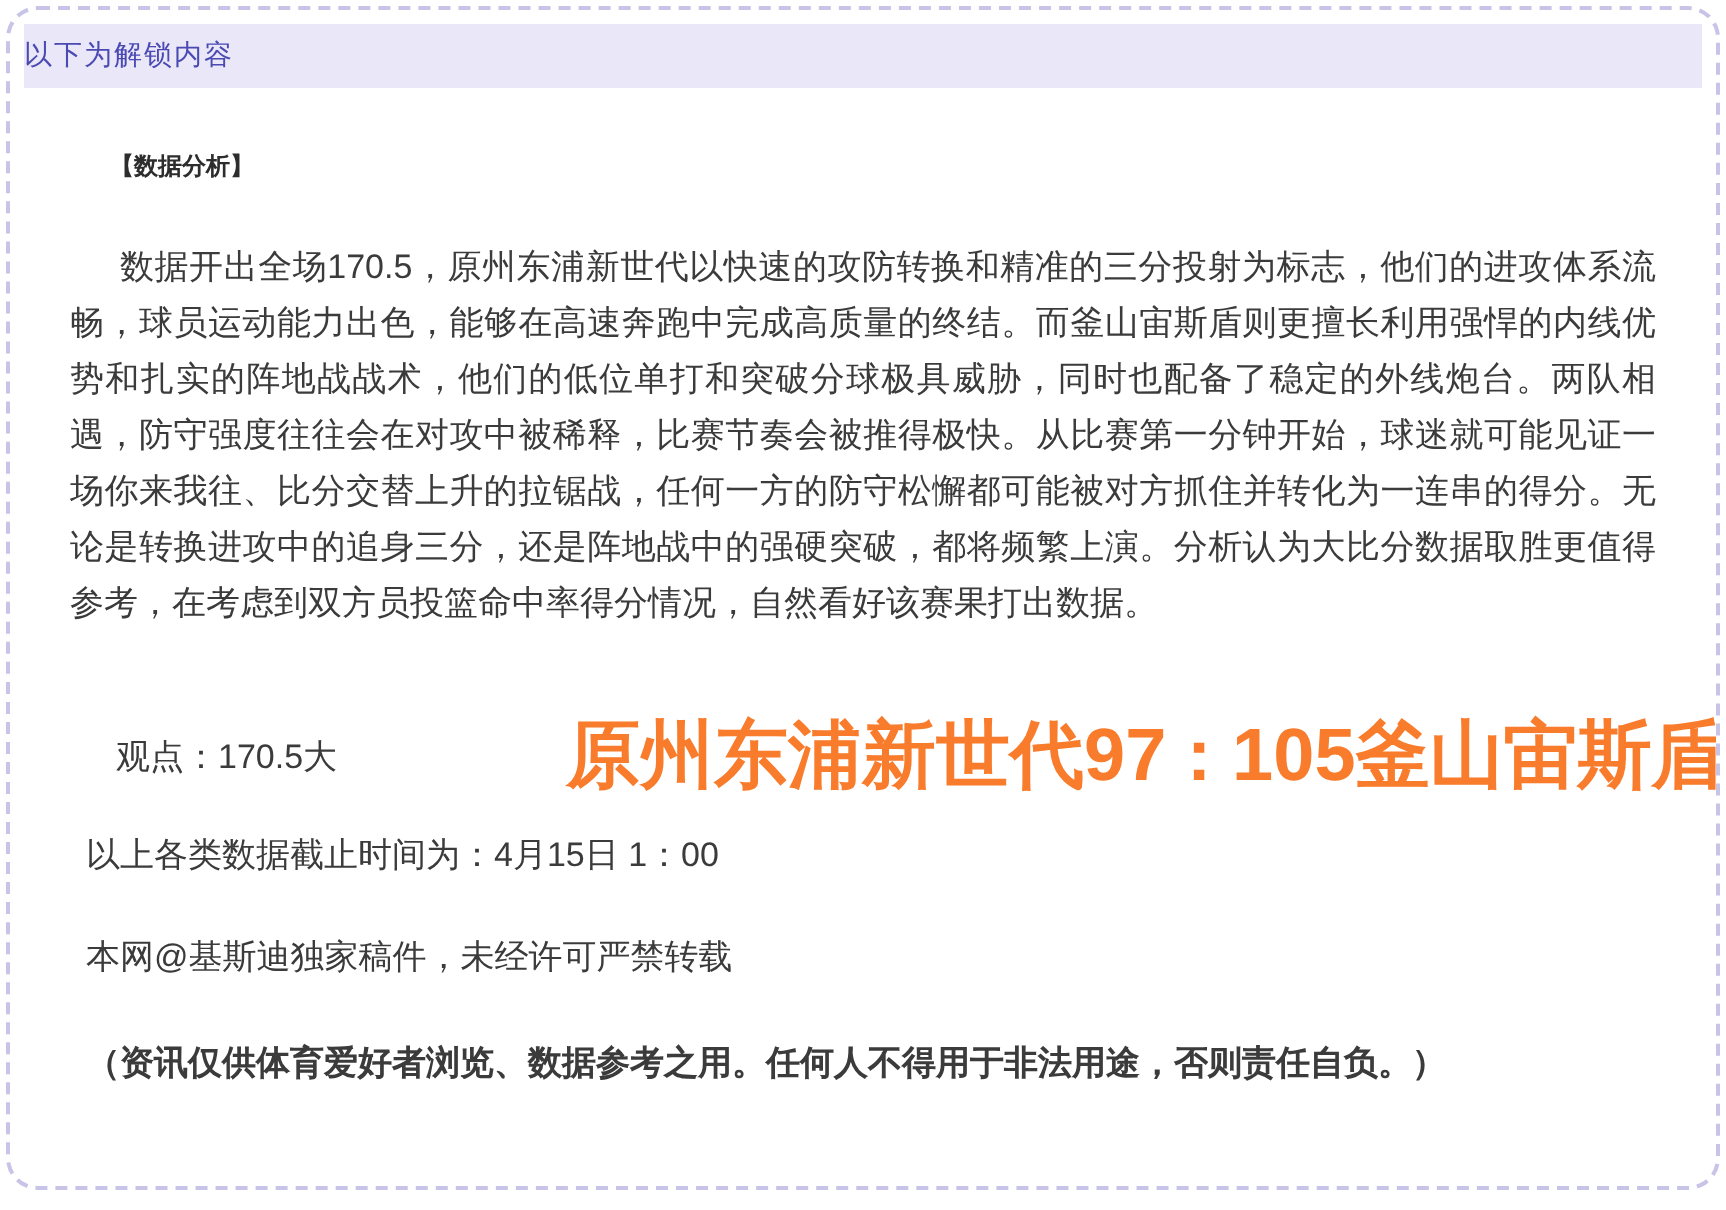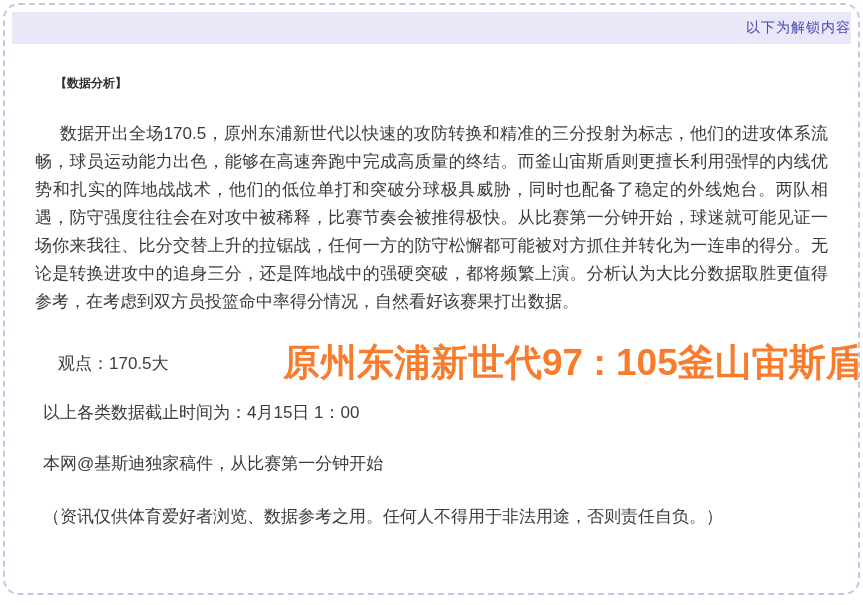--- a/index.html
+++ b/index.html
@@ -25,21 +25,21 @@
     border-radius: 16px;
     background: #ffffff;
     overflow: hidden;
   }
   .banner {
     margin: 7px 7px 0 7px;
     height: 32px;
     background: var(--banner-bg);
     display: flex;
     align-items: center;
-    justify-content: flex-end;
+    justify-content: flex-start;
   }
   .banner span {
     font-size: 14px;
     color: var(--banner-text);
     letter-spacing: 1px;
   }
   .section-title {
     margin: 26px 30px 0 30px;
     padding-left: 20px;
     font-size: 12px;
@@ -50,21 +50,21 @@
   .analysis {
     margin: 24px 30px 0 30px;
     font-size: 17px;
     line-height: 28px;
     color: var(--body-text);
     text-indent: 25px;
     text-align: justify;
   }
   .viewpoint-row {
     position: relative;
-    margin-top: 24px;
+    margin-top: 39px;
     height: 48px;
   }
   .viewpoint {
     position: absolute;
     left: 53px; top: 12px;
     font-size: 17px;
     color: var(--body-text);
   }
   .score {
     position: absolute;
@@ -76,21 +76,21 @@
   }
   .meta {
     margin-left: 38px;
     margin-right: 30px;
     font-size: 17px;
     line-height: 26px;
     color: var(--body-text);
   }
   .meta.cutoff     { margin-top: 12px; }
   .meta.copyright  { margin-top: 25px; }
-  .meta.disclaimer { margin-top: 27px; }
+  .meta.disclaimer { margin-top: 27px; font-weight: bold; }
 </style>
 </head>
 <body>
 
 <div class="page">
 
   <div class="banner">
     <span>以下为解锁内容</span>
   </div>
 
@@ -100,18 +100,18 @@
 
     <p class="analysis">数据开出全场170.5，原州东浦新世代以快速的攻防转换和精准的三分投射为标志，他们的进攻体系流畅，球员运动能力出色，能够在高速奔跑中完成高质量的终结。而釜山宙斯盾则更擅长利用强悍的内线优势和扎实的阵地战战术，他们的低位单打和突破分球极具威胁，同时也配备了稳定的外线炮台。两队相遇，防守强度往往会在对攻中被稀释，比赛节奏会被推得极快。从比赛第一分钟开始，球迷就可能见证一场你来我往、比分交替上升的拉锯战，任何一方的防守松懈都可能被对方抓住并转化为一连串的得分。无论是转换进攻中的追身三分，还是阵地战中的强硬突破，都将频繁上演。分析认为大比分数据取胜更值得参考，在考虑到双方员投篮命中率得分情况，自然看好该赛果打出数据。</p>
 
     <div class="viewpoint-row">
       <span class="viewpoint">观点：170.5大</span>
       <span class="score">原州东浦新世代97 : 105釜山宙斯盾</span>
     </div>
 
     <p class="meta cutoff">以上各类数据截止时间为：4月15日 1：00</p>
 
-    <p class="meta copyright">本网@基斯迪独家稿件，从比赛第一分钟开始</p>
+    <p class="meta copyright">本网@基斯迪独家稿件，未经许可严禁转载</p>
 
     <p class="meta disclaimer">（资讯仅供体育爱好者浏览、数据参考之用。任何人不得用于非法用途，否则责任自负。）</p>
 
   </div>
 </div>
 
 </body></html>

